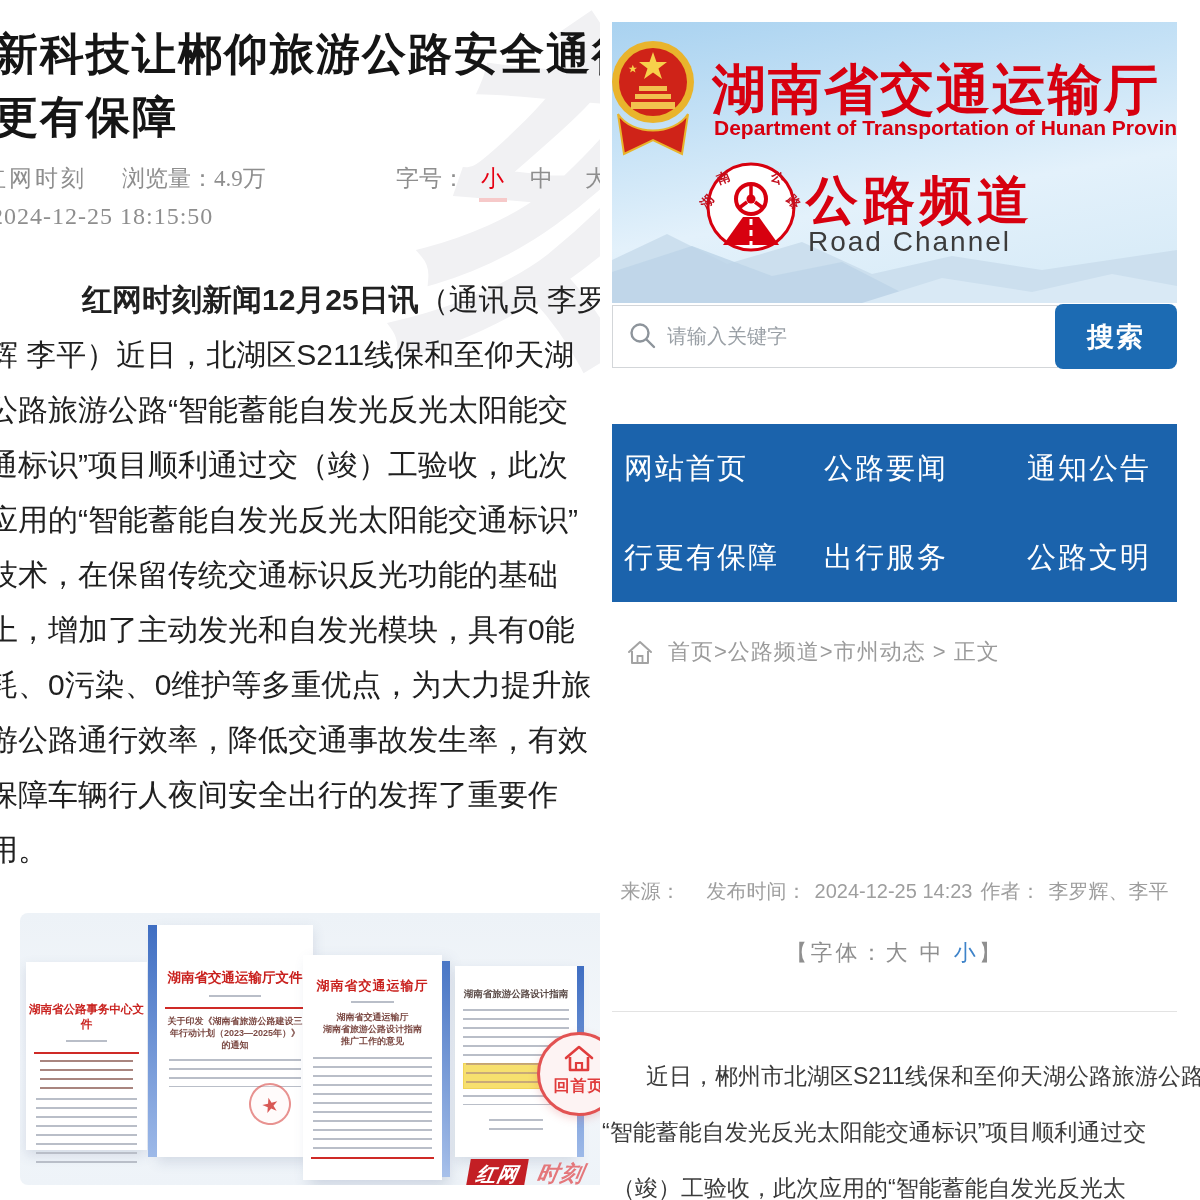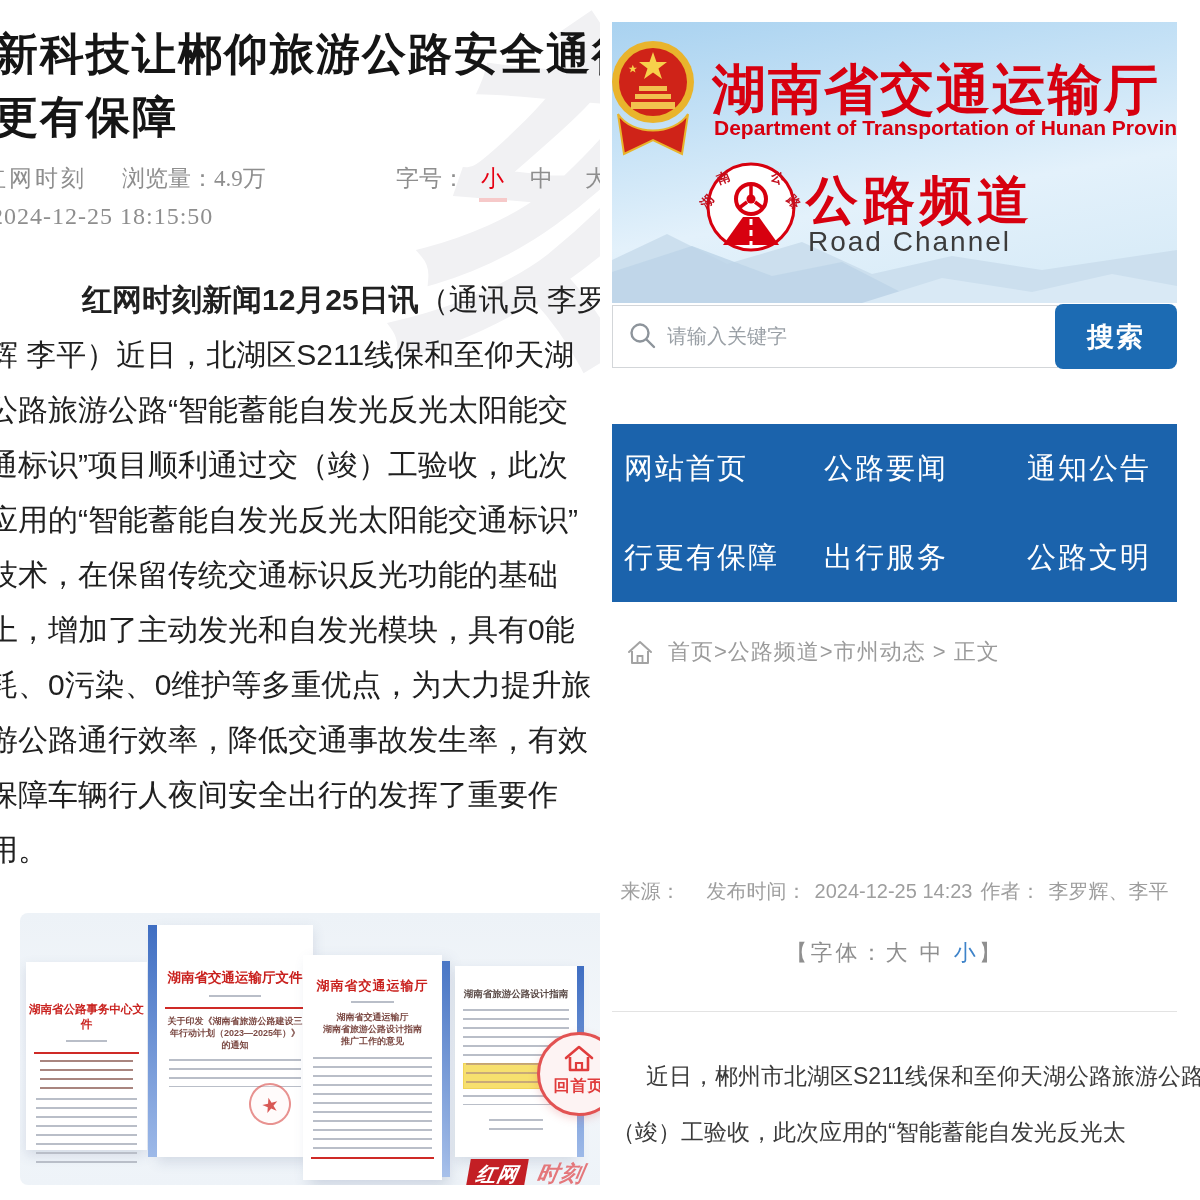--- a/index.html
+++ b/index.html
@@ -287,17 +287,18 @@
     </div>
 
     <div class="rp-fontsize">
       <span>【字体：</span><span class="fs-opt">大</span> <span class="fs-opt">中</span> <span class="fs-opt fs-small">小</span><span>】</span>
     </div>
 
     <div class="rp-divider"></div>
 
     <div class="rp-body">
       <div class="rl first">近日，郴州市北湖区S211线保和至仰天湖公路旅游公路</div>
+      <div class="rl hang">“智能蓄能自发光反光太阳能交通标识”项目顺利通过交</div>
       <div class="rl">（竣）工验收，此次应用的“智能蓄能自发光反光太</div>
     </div>
   </div>
 
 </div>
 
 </body></html>

